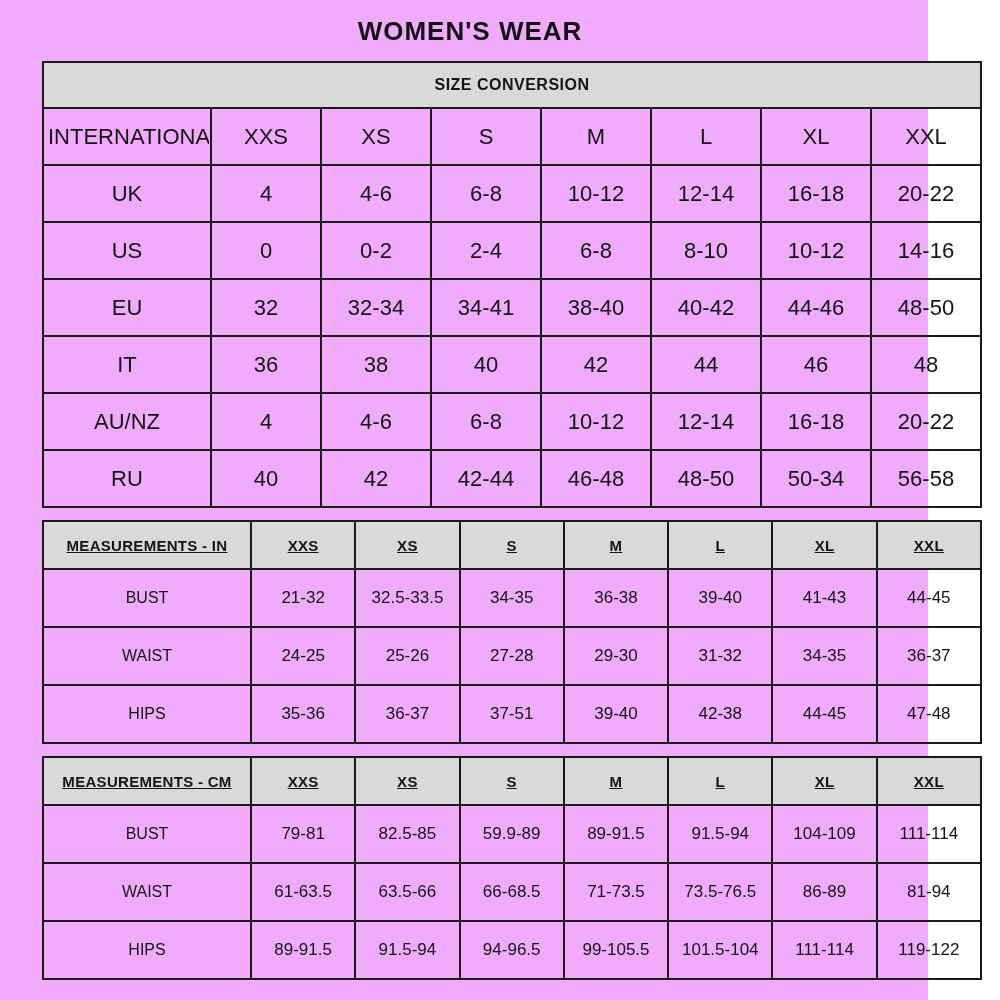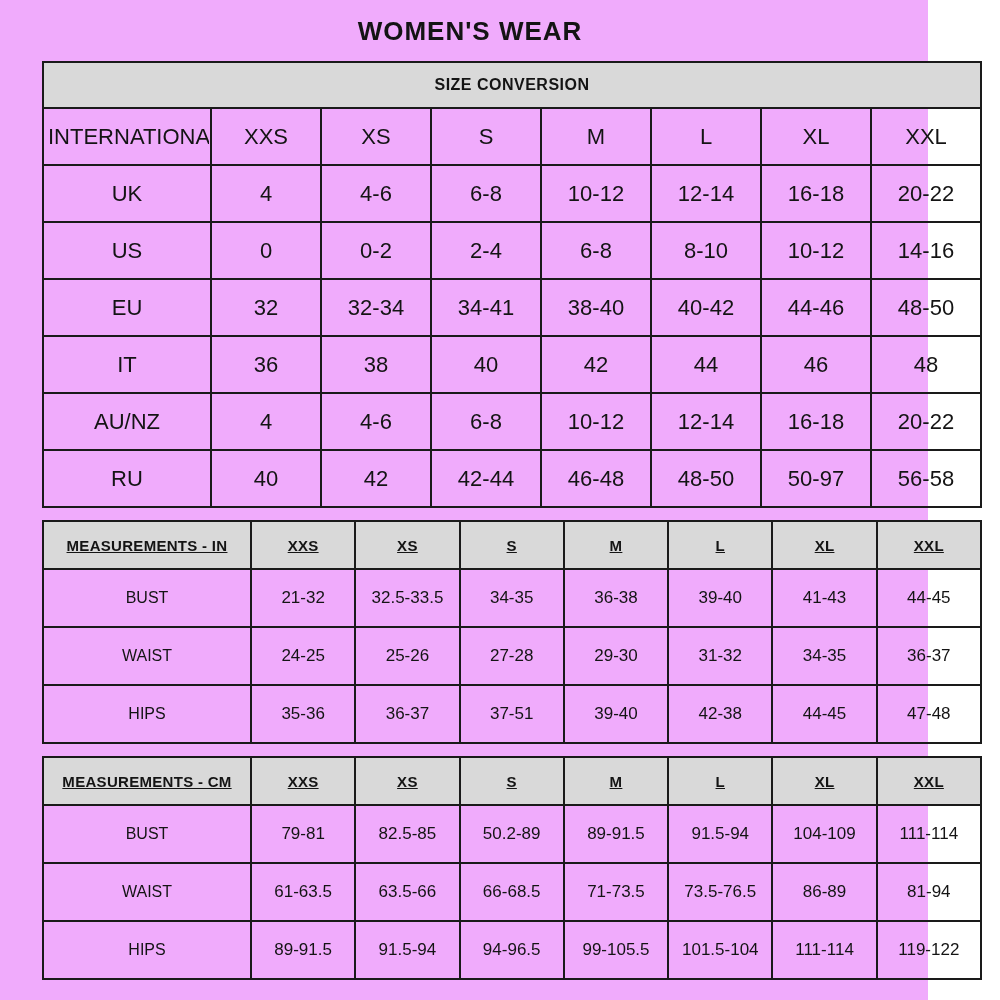--- a/index.html
+++ b/index.html
@@ -153,21 +153,21 @@
           <td>16-18</td>
           <td>20-22</td>
         </tr>
         <tr class="body-row">
           <td>RU</td>
           <td>40</td>
           <td>42</td>
           <td>42-44</td>
           <td>46-48</td>
           <td>48-50</td>
-          <td>50-97</td>
+          <td>50-34</td>
           <td>56-58</td>
         </tr>
       </tbody>
   </table>
 
   <table class="measure-table">
     <colgroup>
       <col style="width:208px">
       <col>
         <col>
@@ -240,21 +240,21 @@
           <th>S</th>
           <th>M</th>
           <th>L</th>
           <th>XL</th>
           <th>XXL</th>
         </tr>
         <tr class="body-row">
           <td>BUST</td>
           <td>79-81</td>
           <td>82.5-85</td>
-          <td>50.2-89</td>
+          <td>59.9-89</td>
           <td>89-91.5</td>
           <td>91.5-94</td>
           <td>104-109</td>
           <td>111-114</td>
         </tr>
         <tr class="body-row">
           <td>WAIST</td>
           <td>61-63.5</td>
           <td>63.5-66</td>
           <td>66-68.5</td>

